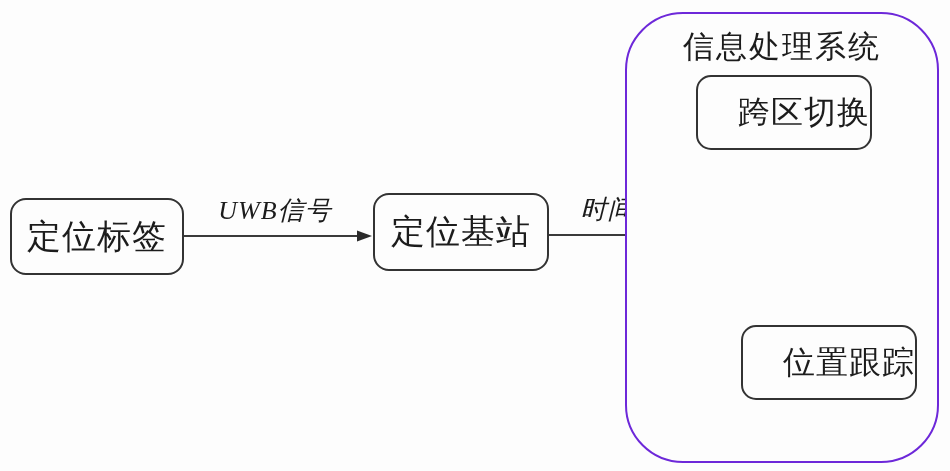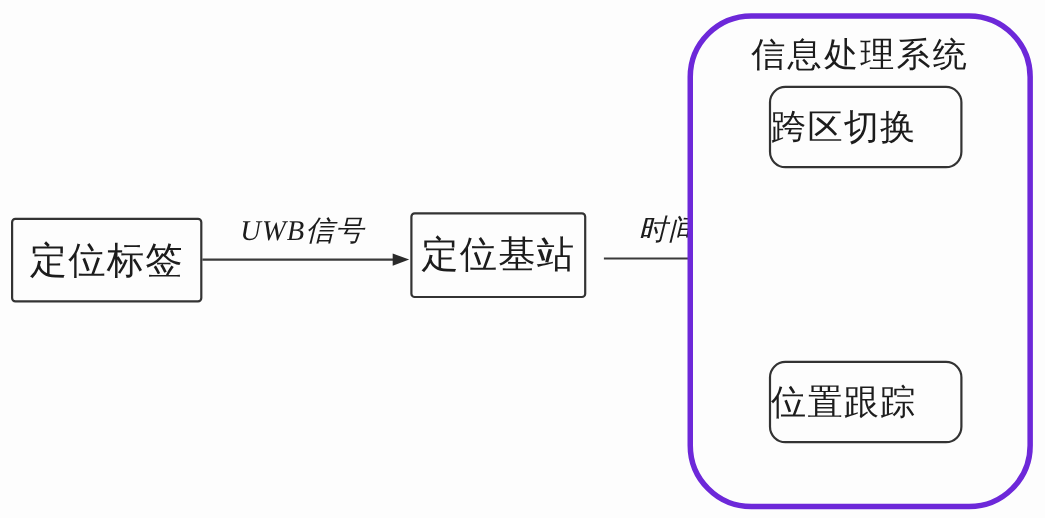--- a/index.html
+++ b/index.html
@@ -13,38 +13,38 @@
     height: 471px;
     background: #fdfdfd;
     font-family: "Liberation Serif", "DejaVu Serif", serif;
     color: #1c1c1c;
     overflow: hidden;
   }
   .node {
     position: absolute;
     box-sizing: border-box;
     border: 2.5px solid #333333;
-    border-radius: 4px;
+    border-radius: 16px;
     background: #fdfdfd;
     display: flex;
     align-items: center;
     justify-content: center;
     font-size: 34px;
     letter-spacing: 1px;
     white-space: nowrap;
   }
   #node-tag      { left: 10px;  top: 198px; width: 174px; height: 77px; }
-  #node-station  { left: 373px; top: 193px; width: 160px; height: 78px; }
+  #node-station  { left: 373px; top: 193px; width: 176px; height: 78px; }
 
   #system-container {
     position: absolute;
     box-sizing: border-box;
     left: 625px; top: 12px;
     width: 314px; height: 451px;
-    border: 5px solid #6d28d9;
+    border: 2px solid #6d28d9;
     border-radius: 58px;
     background: #fdfdfd;
   }
   #system-title {
     position: absolute;
     left: 0; right: 0;
     top: 12px;
     text-align: center;
     font-size: 31px;
     letter-spacing: 2px;
@@ -53,28 +53,28 @@
   .module {
     position: absolute;
     box-sizing: border-box;
     left: 69px;
     width: 176px; height: 75px;
     border: 2.5px solid #333333;
     border-radius: 15px;
     background: #fdfdfd;
     display: flex;
     align-items: center;
-    justify-content: flex-start;
+    justify-content: flex-end;
     font-size: 32px;
     letter-spacing: 1px;
     white-space: nowrap;
   }
   #module-handover { top: 61px;  }
   #module-algo     { top: 186px; }
-  #module-track    { top: 311px; }
+  #module-track    { top: 311px; margin-left: 45px; }
 
   .arrow-label {
     position: absolute;
     transform: translate(-50%, -50%);
     font-size: 26px;
     letter-spacing: 1px;
     white-space: nowrap;
     background: transparent;
     font-style: italic;
   }

